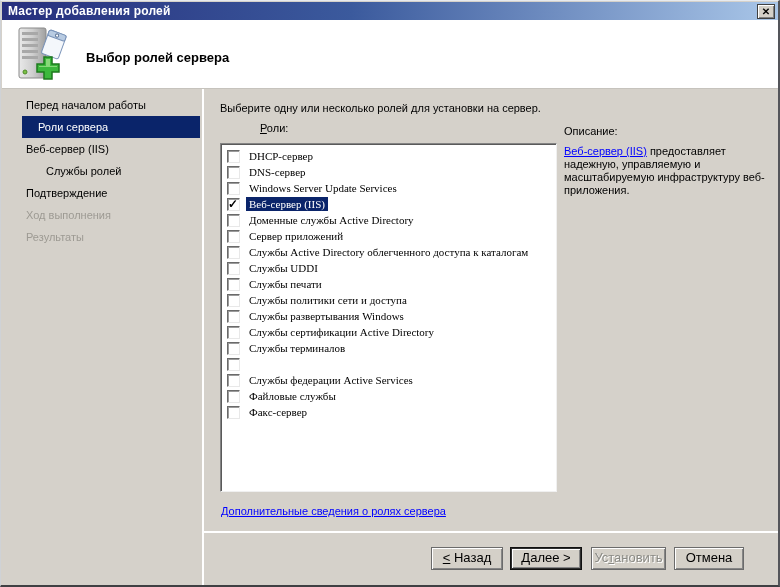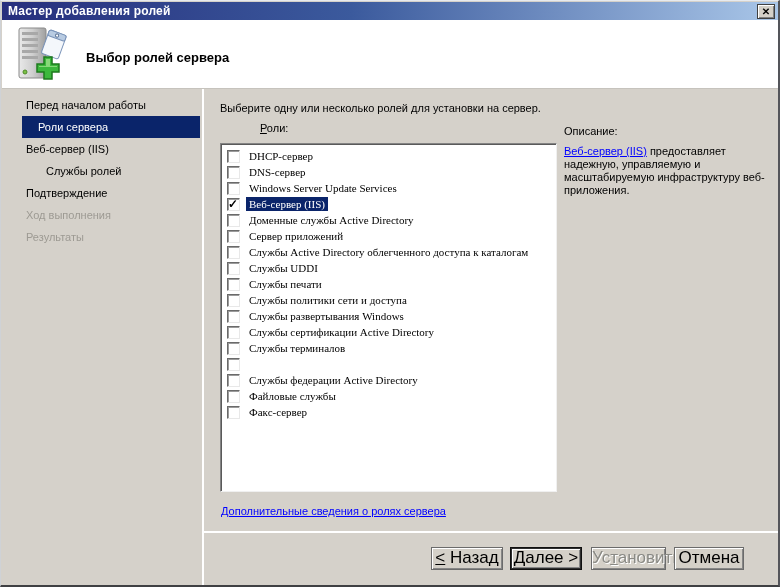--- a/index.html
+++ b/index.html
@@ -80,21 +80,21 @@
 
   .more-link { position:absolute; left:17px; top:416px; }
 
   .separator { position:absolute; left:0; right:0; top:442px; height:2px; background:#ffffff; }
 
   .btn {
     position:absolute; top:458px; height:23px;
     background:#d4d0c8; color:#000;
     border:1px solid #6b6b6b;
     box-shadow: inset 1px 1px 0 #ffffff, inset -1px -1px 0 #868686;
-    font-size:17px; text-align:center; line-height:20px;
+    font-size:13px; text-align:center; line-height:20px;
     font-family:"Liberation Sans", sans-serif; cursor:default; white-space:nowrap;
   }
   .btn-back    { left:227px; width:72px; }
   .btn-next    { left:306px; width:72px; border:1px solid #101010; box-shadow: inset 0 0 0 1px #2e2e2e, inset 2px 2px 0 #ffffff, inset -2px -2px 0 #868686; }
   .btn-install { left:387px; width:75px; color:#8a8a85; text-shadow:1px 1px 0 #ffffff; }
   .btn-cancel  { left:470px; width:70px; }
 </style>
 </head>
 <body>
 
@@ -203,21 +203,21 @@
           </div>
         <div class="row">
             <span class="cb"></span>
             <span class="lbl">Службы терминалов</span>
           </div>
         <div class="row">
             <span class="cb"></span>
           </div>
         <div class="row">
             <span class="cb"></span>
-            <span class="lbl">Службы федерации Active Directory</span>
+            <span class="lbl">Службы федерации Active Services</span>
           </div>
         <div class="row">
             <span class="cb"></span>
             <span class="lbl">Файловые службы</span>
           </div>
         <div class="row">
             <span class="cb"></span>
             <span class="lbl">Факс-сервер</span>
           </div>
       </div>

